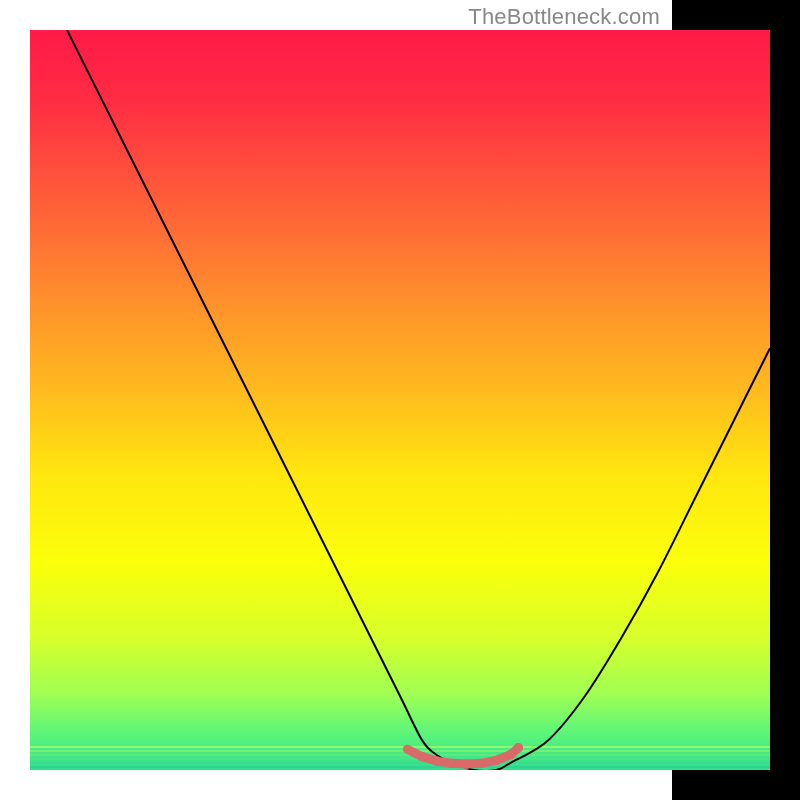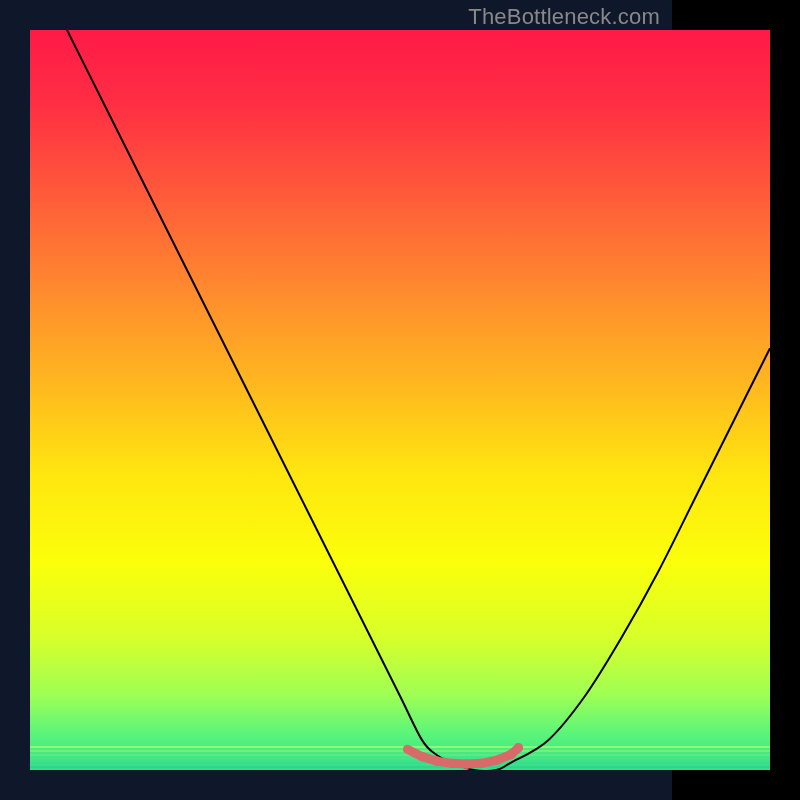--- a/index.html
+++ b/index.html
@@ -7,21 +7,21 @@
     padding: 0;
     width: 800px;
     height: 800px;
     background: #000;
     overflow: hidden;
   }
   .frame {
     position: relative;
     width: 672px;
     height: 800px;
-    background: #0f172a;
+    background: #ffffff;
   }
   .plot {
     position: absolute;
     left: 30px;
     top: 30px;
     width: 740px;
     height: 740px;
   }
   .watermark {
     position: absolute;

